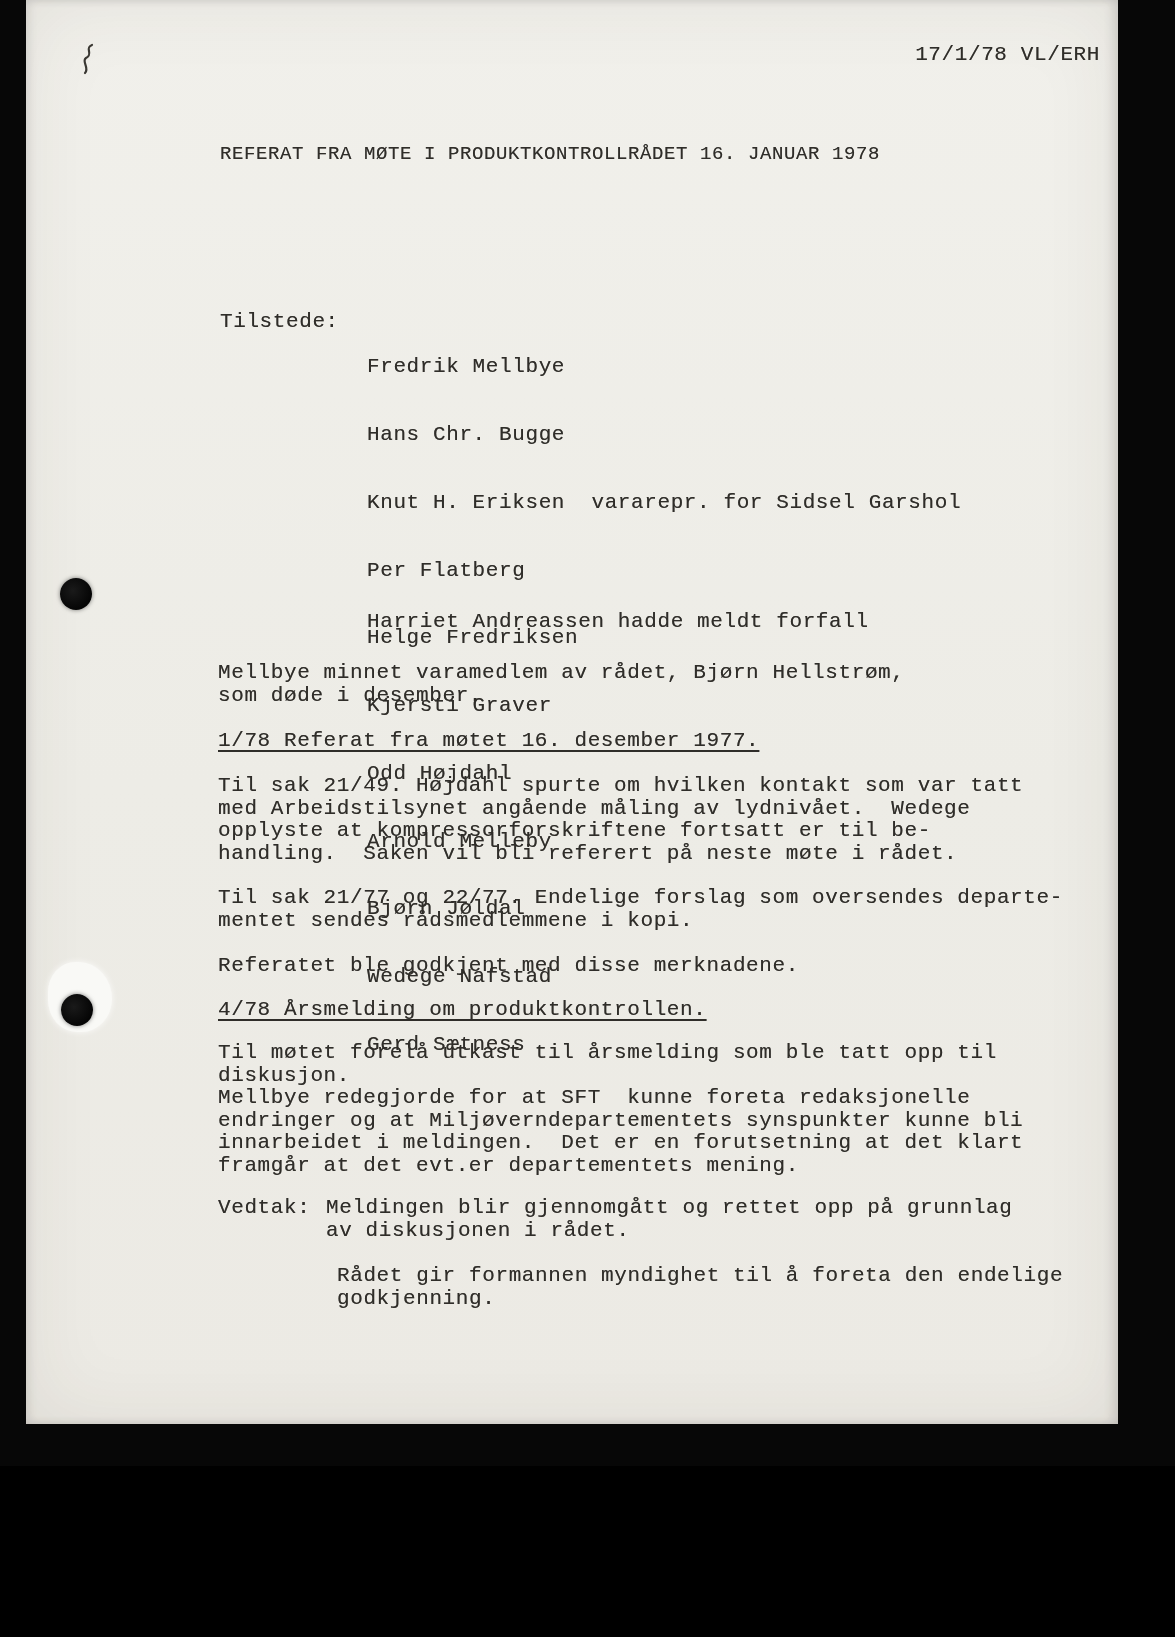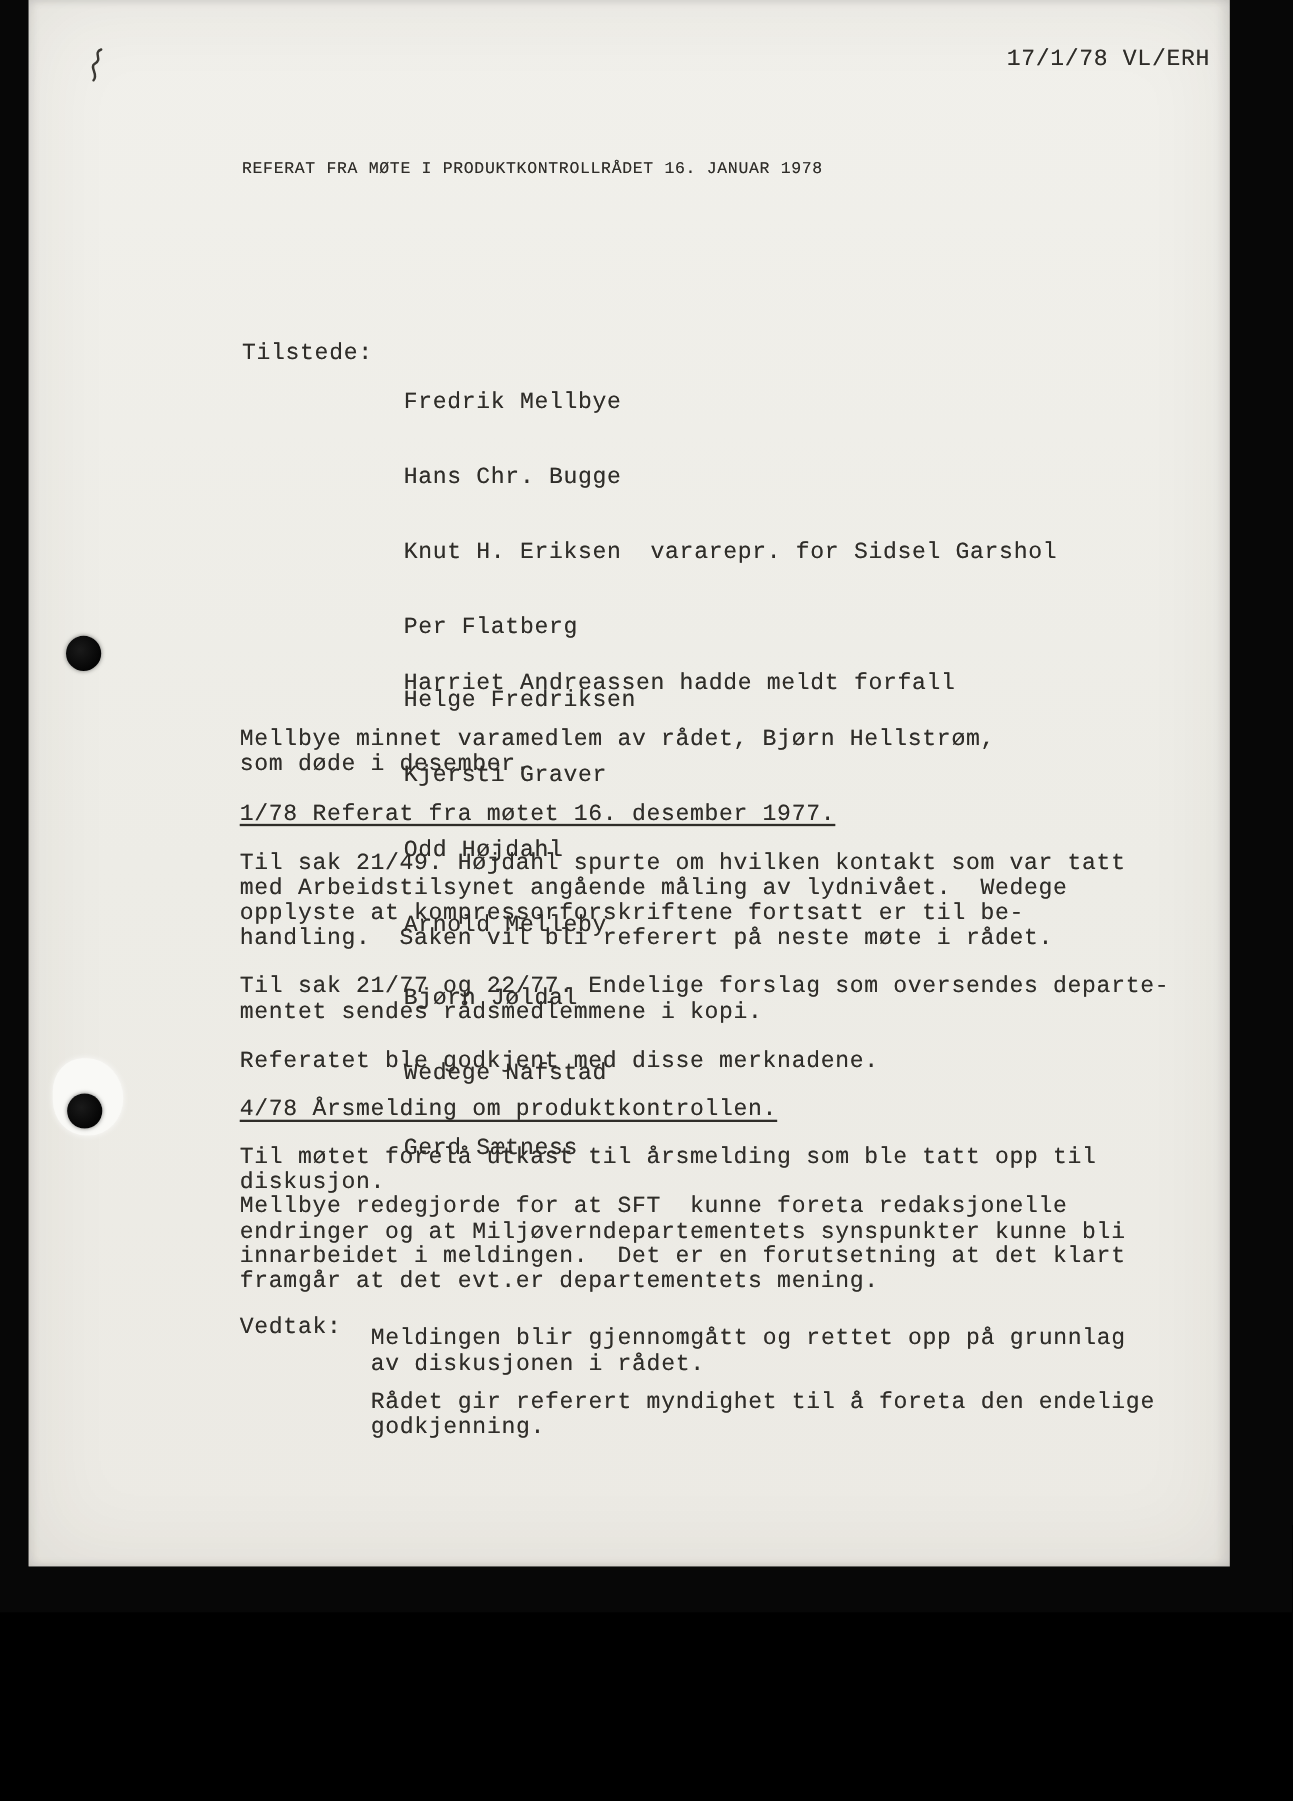--- a/index.html
+++ b/index.html
@@ -23,39 +23,39 @@
     font-size: 21px;
     line-height: 22.6px;
     letter-spacing: 0.6px;
   }
   .blk {
     position: absolute;
     white-space: pre-wrap;
     text-shadow: 0 0 0.5px rgba(47,45,41,0.55);
   }
   .ref { top: 44px; right: 18px; }
-  .title { top: 143px; left: 194px; font-weight: normal; font-size: 15px; margin: 0; }
+  .title { top: 143px; left: 194px; font-weight: normal; font-size: 19px; margin: 0; }
   .att-label { top: 311px; left: 194px; }
   .att-list { top: 311px; left: 341px; }
   .att-list .att-line { height: 22.6px; }
   .absence { top: 596px; left: 341px; margin-top: 15px; }
   .intro { top: 662px; left: 192px; }
   .heading {
     text-decoration: underline;
     text-decoration-thickness: 1.5px;
     text-underline-offset: 4px;
   }
   .h1-78 { top: 730px; left: 192px; }
   .s1p1 { top: 775px; left: 192px; }
   .s1p2 { top: 887px; left: 192px; }
   .s1p3 { top: 955px; left: 192px; }
   .h2-78 { top: 999px; left: 192px; }
   .s2p1 { top: 1042px; left: 192px; }
   .vedtak-label { top: 1197px; left: 192px; }
-  .vedtak1 { top: 1197px; left: 311px; margin-top: 10px; }
+  .vedtak1 { top: 1197px; left: 300px; }
   .vedtak2 { top: 1265px; left: 311px; }
   .hole {
     position: absolute;
     width: 32px;
     height: 32px;
     border-radius: 50%;
     background: radial-gradient(circle at 40% 40%, #1a1a1a 0%, #050505 70%);
     box-shadow: 0 0 4px rgba(0,0,0,0.5);
   }
   .hole-1 { left: 34px; top: 578px; }
@@ -126,17 +126,17 @@
     <div class="blk s2p1">Til møtet forelå utkast til årsmelding som ble tatt opp til
 diskusjon.
 Mellbye redegjorde for at SFT  kunne foreta redaksjonelle
 endringer og at Miljøverndepartementets synspunkter kunne bli
 innarbeidet i meldingen.  Det er en forutsetning at det klart
 framgår at det evt.er departementets mening.</div>
 
     <div class="blk vedtak-label">Vedtak:</div>
     <div class="blk vedtak1">Meldingen blir gjennomgått og rettet opp på grunnlag
 av diskusjonen i rådet.</div>
-    <div class="blk vedtak2">Rådet gir referert myndighet til å foreta den endelige
+    <div class="blk vedtak2">Rådet gir formannen myndighet til å foreta den endelige
 godkjenning.</div>
 
   </div>
 </div>
 
 </body></html>

